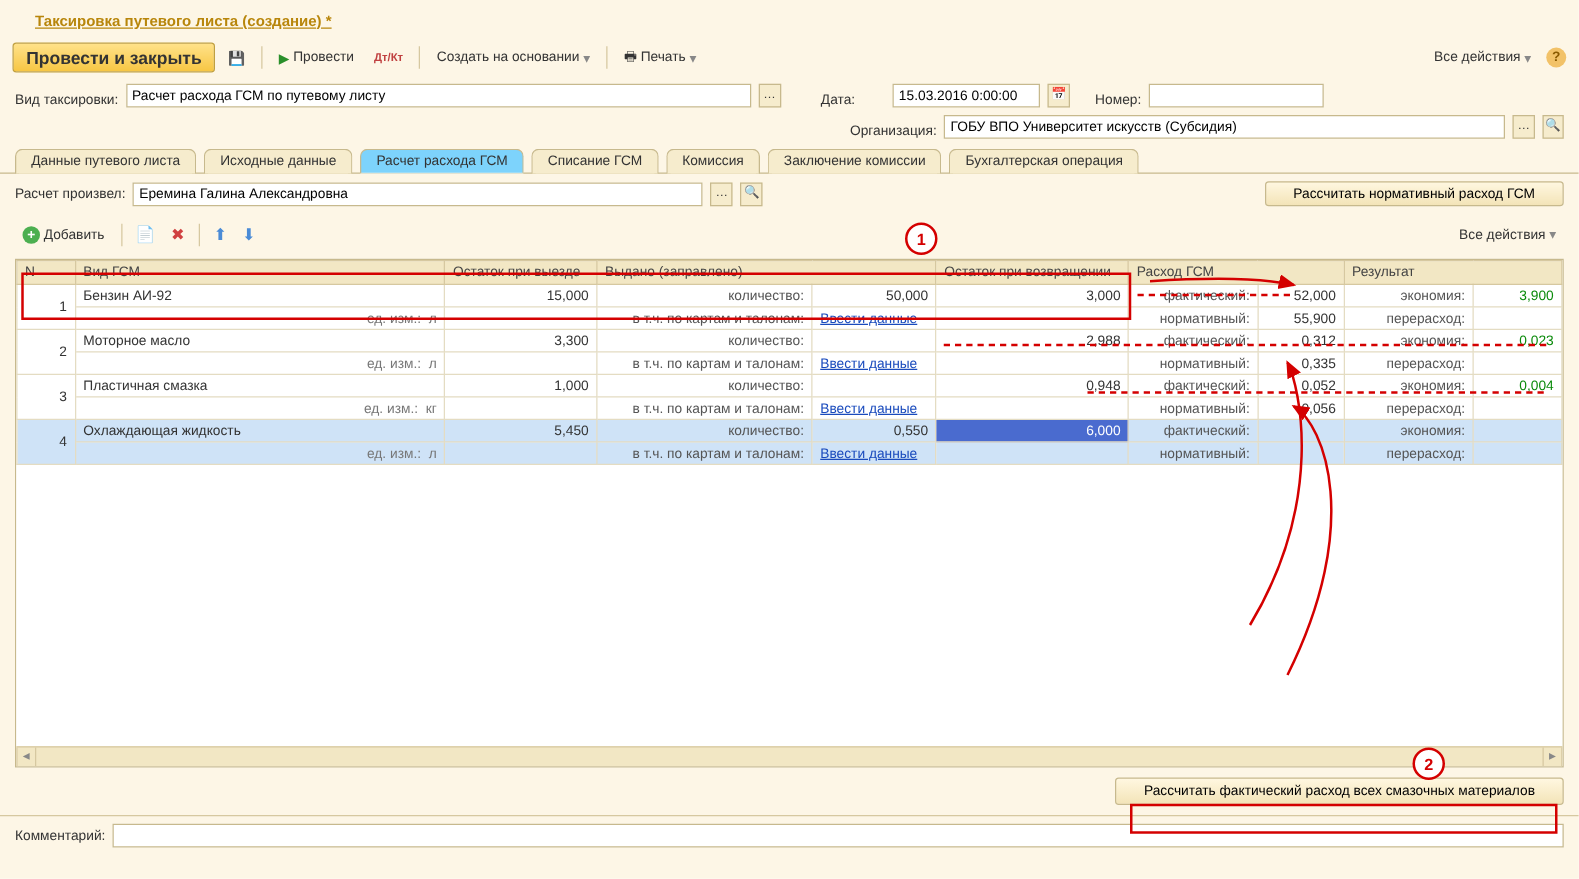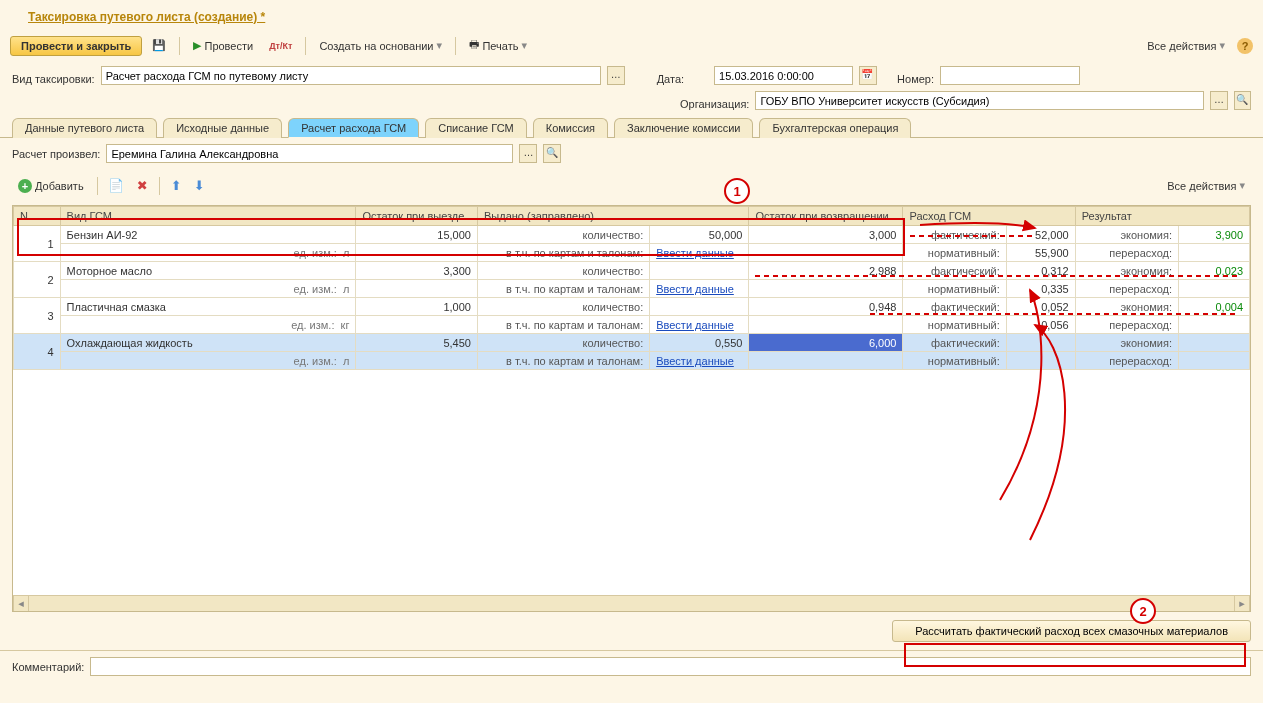--- a/index.html
+++ b/index.html
@@ -28,21 +28,21 @@
     gap: 4px;
   }
   .btn-primary {
     background: linear-gradient(#ffe28a, #f7c644);
     border: 1px solid #c0a040;
     border-radius: 3px;
     padding: 3px 10px;
     font-weight: bold;
     color: #333;
     cursor: pointer;
-    font-size: 11px;
+    font-size: 14px;
   }
   .btn-tool {
     background: transparent;
     border: none;
     padding: 2px 6px;
     cursor: pointer;
     font-size: 11px;
     color: #333;
     display: inline-flex;
     align-items: center;
@@ -300,21 +300,21 @@
   </div>
 </div>
 
 <div class="field-row">
   <span class="field-label">Вид таксировки:</span>
   <input class="field-input" style="width: 500px;" value="Расчет расхода ГСМ по путевому листу">
   <span class="field-ellipsis">…</span>
   <span style="width:20px"></span>
   <span class="field-label">Дата:</span>
   <span style="width:18px"></span>
-  <input class="field-input" style="width: 139px;" value="15.03.2016 0:00:00">
+  <input class="field-input" style="width: 118px;" value="15.03.2016 0:00:00">
   <span class="field-ellipsis">
     <span>📅</span>
   </span>
   <span style="width:8px"></span>
   <span class="field-label">Номер:</span>
   <input class="field-input" style="width: 140px;" value="">
 </div>
 
 <div class="field-row" style="justify-content:flex-start;padding-left:680px">
   <span class="field-label">Организация:</span>
@@ -331,26 +331,27 @@
   <div class="tab active">Расчет расхода ГСМ</div>
   <div class="tab">Списание ГСМ</div>
   <div class="tab">Комиссия</div>
   <div class="tab">Заключение комиссии</div>
   <div class="tab">Бухгалтерская операция</div>
 </div>
 
 <div class="subpanel">
   <div class="subrow">
     <span class="field-label">Расчет произвел:</span>
-    <input class="field-input" style="width: 407px;" value="Еремина Галина Александровна">
+    <input class="field-input" style="width: 456px;" value="Еремина Галина Александровна">
     <span class="field-ellipsis">…</span>
     <span class="field-mag">
       <span style="font-size:10px">🔍</span>
     </span>
     <div style="flex:1"></div>
+    <button class="btn-calc">Рассчитать нормативный расход ГСМ</button>
   </div>
 
   <div class="subtoolbar">
     <span class="add-btn">
       <span class="plus-circle">+</span>
       <span>Добавить</span>
     </span>
     <div class="sep"></div>
     <button class="icon-btn">
       <span style="color:#3a8f3a">📄</span>

